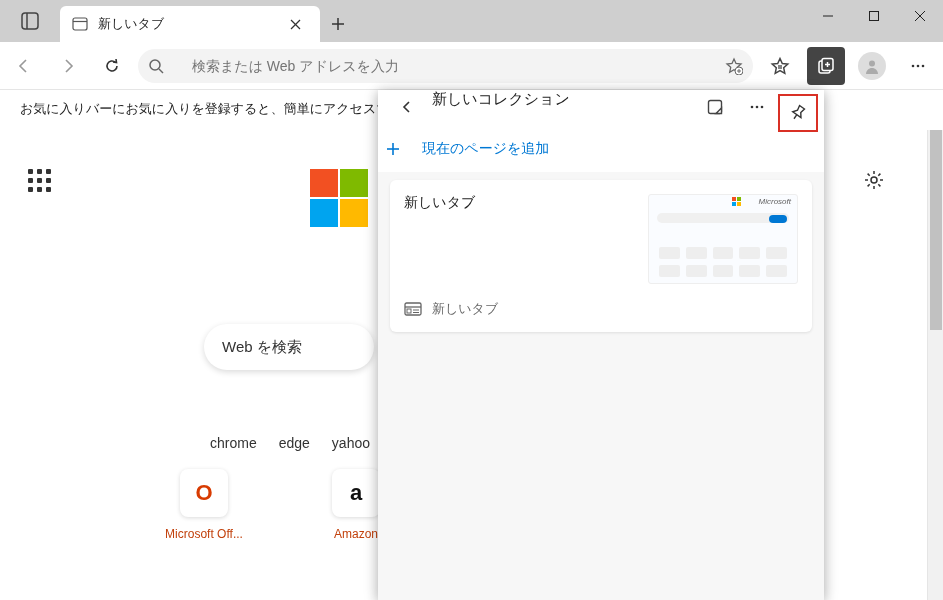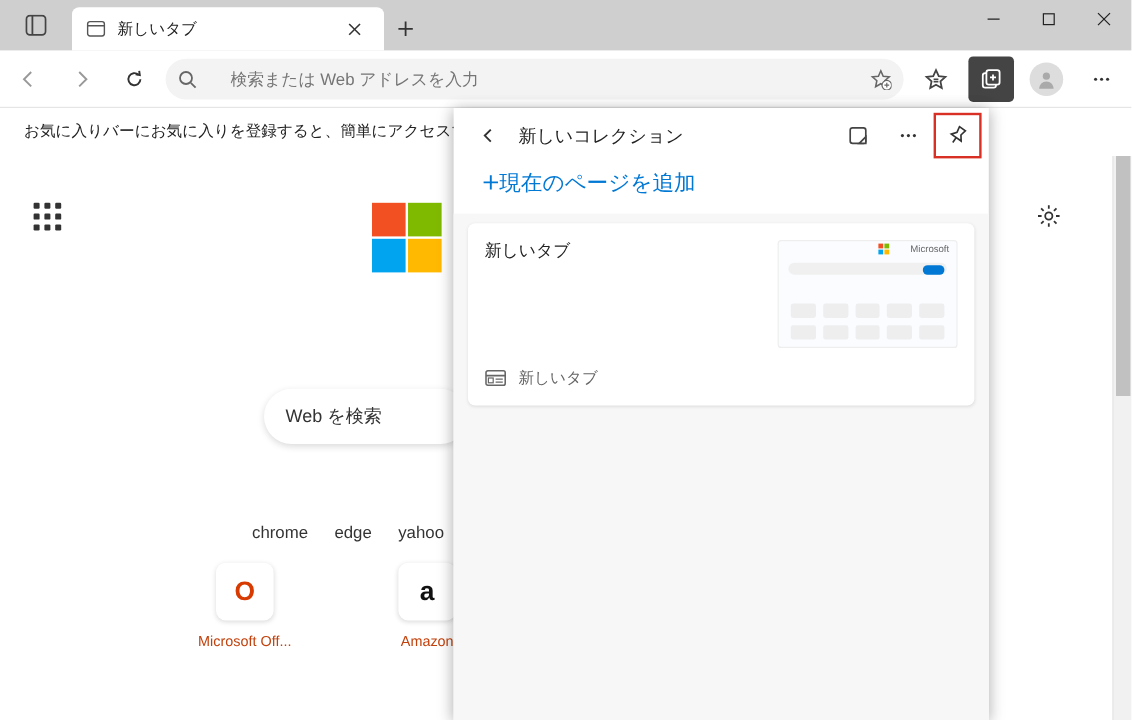--- a/index.html
+++ b/index.html
@@ -31,46 +31,46 @@
 .favbar { padding: 10px 20px; font-size: 13px; color: #222; border-bottom: 1px solid transparent; }
 
 
 .content { position: relative; height: calc(600px - 42px - 48px - 36px); background: #fff; }
 .app-launcher { position: absolute; left: 28px; top: 40px; display: grid; grid-template-columns: repeat(3, 5px); grid-template-rows: repeat(3, 5px); gap: 4px; }
 .app-launcher span { width: 5px; height: 5px; background: #333; border-radius: 1px; }
 .ms-logo { position: absolute; left: 310px; top: 40px; display: grid; grid-template-columns: 28px 28px; grid-template-rows: 28px 28px; gap: 2px; }
 .ms-logo .r { background: #f25022; } .ms-logo .g { background: #7fba00; }
 .ms-logo .b { background: #00a4ef; } .ms-logo .y { background: #ffb900; }
 
-.search-box { position: absolute; left: 220px; top: 195px; width: 170px; height: 46px; background: #fff; border-radius: 23px; box-shadow: 0 2px 6px rgba(0,0,0,0.15); display: flex; align-items: center; padding: 0 18px; font-size: 15px; color: #333; }
+.search-box { position: absolute; left: 204px; top: 195px; width: 170px; height: 46px; background: #fff; border-radius: 23px; box-shadow: 0 2px 6px rgba(0,0,0,0.15); display: flex; align-items: center; padding: 0 18px; font-size: 15px; color: #333; }
 .search-links { position: absolute; left: 210px; top: 263px; display: flex; gap: 22px; font-size: 14px; color: #333; margin-top: 43px; }
 .tiles { position: absolute; left: 158px; top: 340px; display: flex; gap: 60px; }
 .tile { display: flex; flex-direction: column; align-items: center; gap: 10px; width: 92px; }
 .tile-icon { width: 48px; height: 48px; border-radius: 8px; background: #fff; box-shadow: 0 1px 4px rgba(0,0,0,0.15); display: flex; align-items: center; justify-content: center; font-size: 22px; font-weight: bold; }
 .tile-label { font-size: 12px; color: #c2410c; white-space: nowrap; }
 
 .settings-gear { position: absolute; right: 58px; top: 40px; }
 
 
 .scrollbar { position: absolute; right: 0; top: 130px; width: 16px; height: 470px; background: #f1f1f1; border-left: 1px solid #e5e5e5; }
 .scrollbar-thumb { position: absolute; top: 0; left: 2px; width: 12px; height: 200px; background: #c1c1c1; }
 
 
 .panel { position: absolute; left: 378px; top: 90px; width: 446px; height: 510px; background: #fff; box-shadow: -2px 2px 12px rgba(0,0,0,0.18), 2px 2px 12px rgba(0,0,0,0.18); z-index: 50; }
-.panel-header { height: 46px; display: flex; align-items: center; padding: 0 50px 0 12px; gap: 8px; }
+.panel-header { height: 46px; display: flex; align-items: flex-start; padding: 0 50px 0 12px; gap: 8px; }
 .panel-title { font-size: 15px; color: #222; flex: 1; }
 .panel-hbtn { width: 34px; height: 34px; display: flex; align-items: center; justify-content: center; border-radius: 4px; }
 .pin-box { position: absolute; right: 6px; top: 4px; width: 40px; height: 38px; border: 2px solid #d93025; display: flex; align-items: center; justify-content: center; }
-.panel-add { display: flex; align-items: center; gap: 0; padding: 4px 16px 14px 24px; color: #0078d4; font-size: 18px; }
+.panel-add { display: flex; align-items: center; gap: 22px; padding: 4px 16px 14px 8px; color: #0078d4; font-size: 14px; }
 .panel-body { padding: 8px 12px; background: #f7f7f7; height: calc(100% - 46px - 36px); }
 .card { background: #fff; border-radius: 6px; padding: 14px; box-shadow: 0 1px 3px rgba(0,0,0,0.1); }
 .card-top { display: flex; gap: 12px; }
 .card-title { font-size: 14px; color: #222; flex: 1; }
 .card-thumb { width: 150px; height: 90px; background: #fafcff; border: 1px solid #eee; border-radius: 3px; position: relative; overflow: hidden; }
-.thumb-head { position: absolute; top: 2px; right: 6px; font-size: 8px; color: #666; display: flex; align-items: center; gap: 18px; }
+.thumb-head { position: absolute; top: 2px; right: 6px; font-size: 8px; color: #666; display: flex; align-items: center; gap: 18px; font-style: italic; }
 .thumb-grid { position: absolute; bottom: 6px; left: 10px; right: 10px; display: grid; grid-template-columns: repeat(5, 1fr); gap: 6px; }
 .thumb-grid div { height: 12px; background: #eee; border-radius: 2px; }
 .thumb-bar { position: absolute; top: 18px; left: 8px; right: 8px; height: 10px; background: #f0f0f0; border-radius: 5px; }
 .thumb-pill { position: absolute; top: 20px; right: 10px; width: 18px; height: 8px; background: #0078d4; border-radius: 4px; }
 .card-footer { display: flex; align-items: center; gap: 10px; margin-top: 16px; color: #666; font-size: 13px; }
 
 svg { display: block; }
 </style>
 </head>
 <body>

